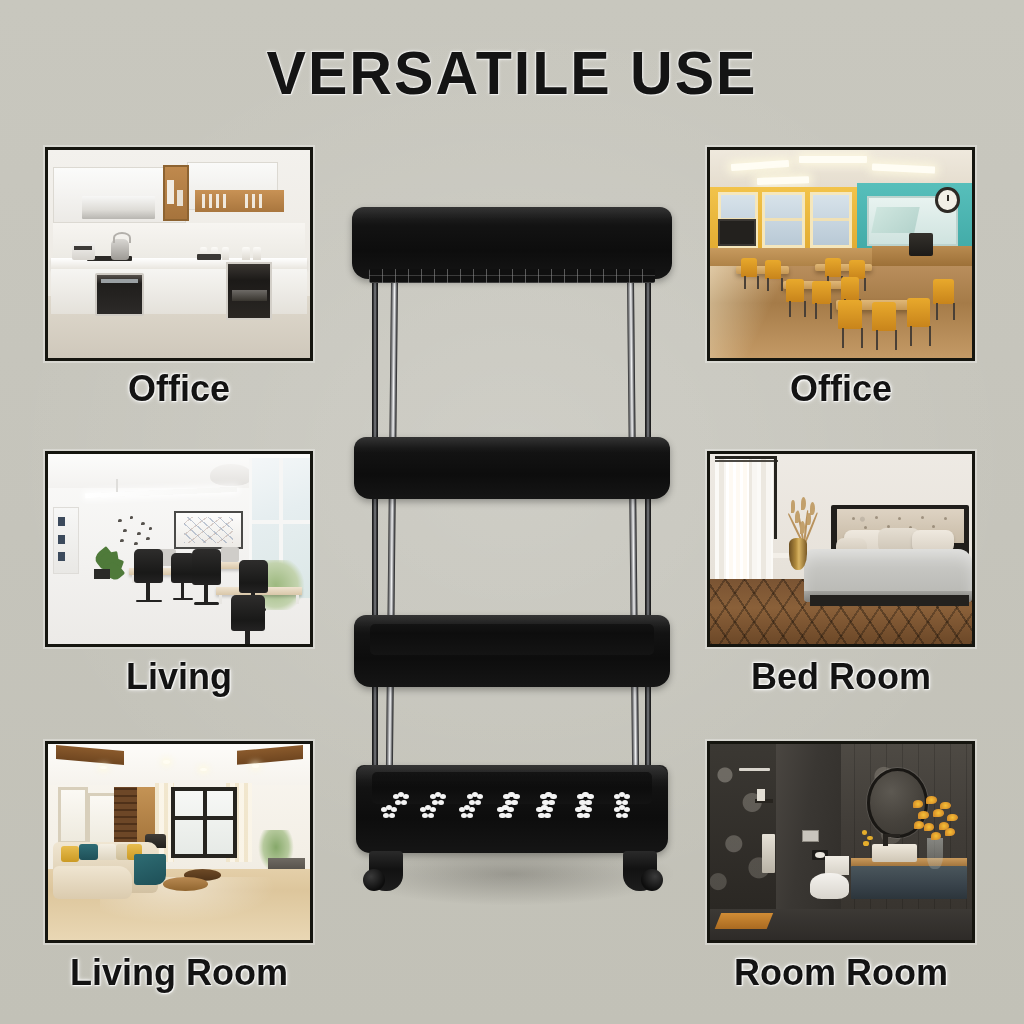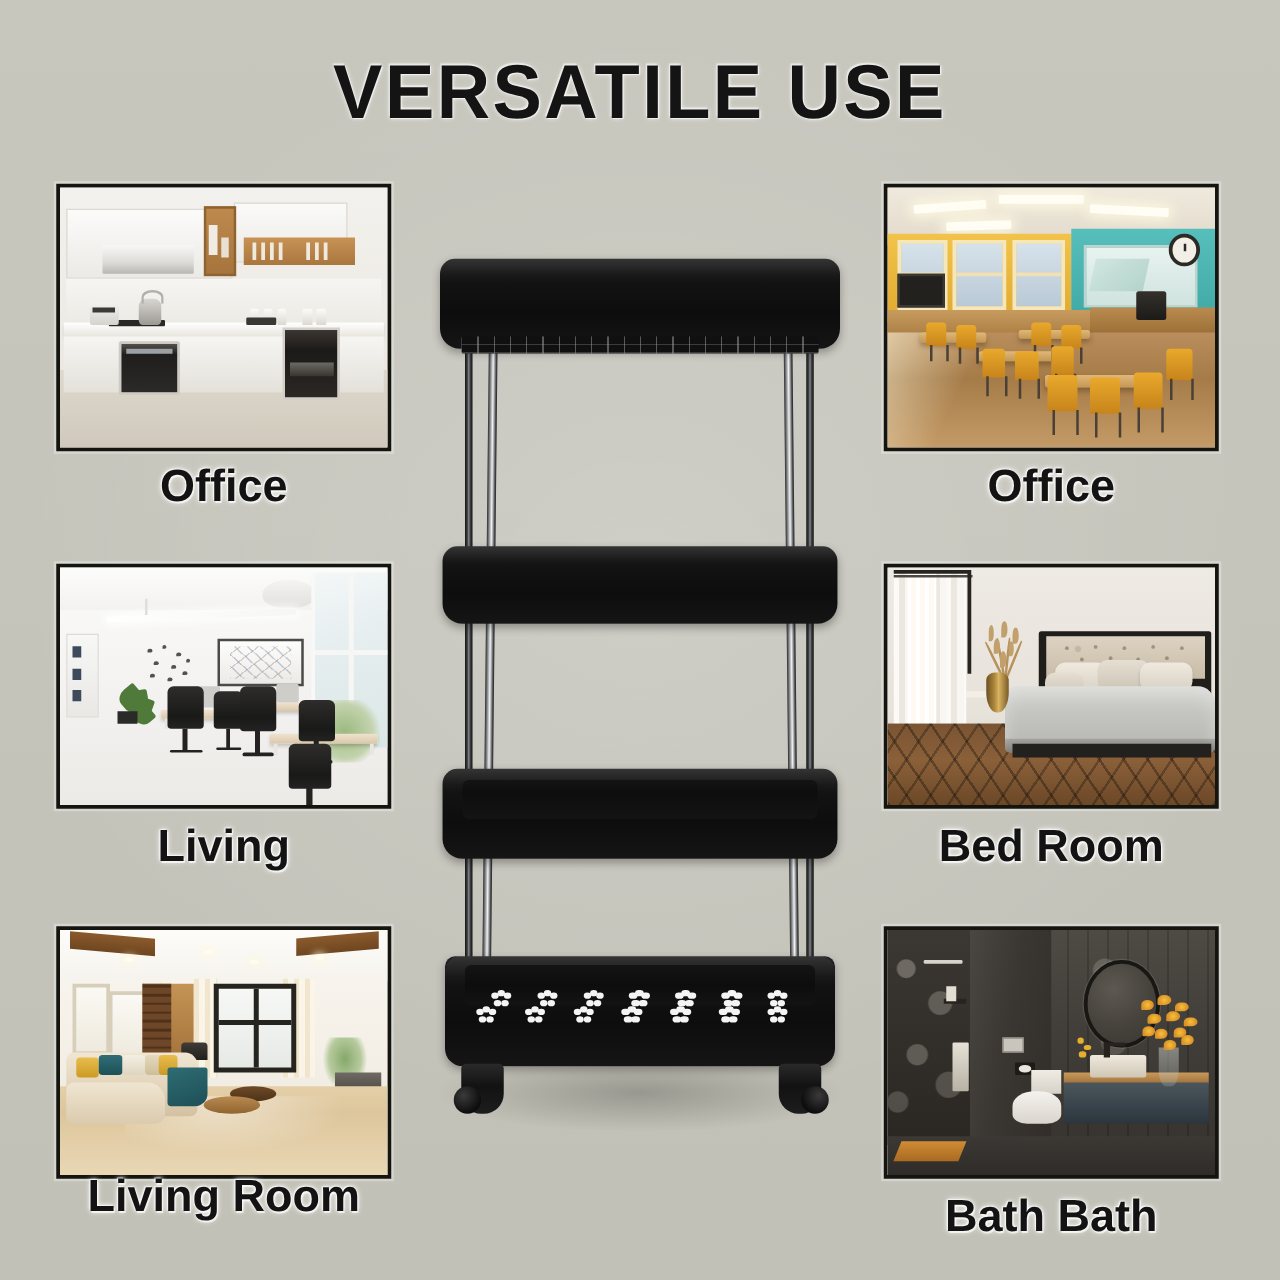--- a/index.html
+++ b/index.html
@@ -467,21 +467,21 @@
       <div class="l-cush" style="left:12%; top:51%; width:7%; background:linear-gradient(180deg,#2f6d75,#1f5058);"></div>
       <div class="l-cush" style="left:19%; top:51%; width:7%; background:linear-gradient(180deg,#f4efe3,#ded5c1);"></div>
       <div class="l-cush" style="left:26%; top:51%; width:7%; background:linear-gradient(180deg,#e5d9bd,#cdbe9a);"></div>
       <div class="l-cush" style="left:30%; top:51%; width:6%; background:linear-gradient(180deg,#e8bd4e,#cb9a24);"></div>
       <div class="l-chaise"></div>
       <div class="l-throw"></div>
       <div class="l-table2"></div>
       <div class="l-table"></div>
     </div>
   </div>
-  <div class="caption" style="top:196px;">Living Room</div>
+  <div class="caption" style="top:212px;">Living Room</div>
 </div>
 
 <div class="cell" style="left:707px; top:147px; width:268px; height:214px;">
   <div class="frame">
     <div class="photo">
       <div class="s-ceil"></div>
       <div class="s-light" style="left:8%; top:6%; width:22%; transform:rotate(-4deg);"></div>
       <div class="s-light" style="left:34%; top:3%; width:26%;"></div>
       <div class="s-light" style="left:62%; top:7%; width:24%; transform:rotate(3deg);"></div>
       <div class="s-light" style="left:18%; top:13%; width:20%; transform:rotate(-2deg);"></div>
@@ -602,21 +602,21 @@
           <i style="left:42%; top:26%"></i>
           <i style="left:66%; top:34%"></i>
         <i style="left:26%; top:52%"></i>
           <i style="left:52%; top:50%"></i>
           <i style="left:8%; top:48%"></i>
         <i style="left:38%; top:68%"></i>
           <i style="left:62%; top:60%"></i>
       </div>
     </div>
   </div>
-  <div class="caption" style="top:212px;">Bath Bath</div>
+  <div class="caption" style="top:212px;">Room Room</div>
 </div>
 
 <div id="cart" style="left:345px; top:195px; width:334px; height:705px;">
 
   <div class="cart-shadow" style="left:6px; top:648px; width:322px; height:62px;"></div>
 
   <div class="pole-dark" style="left:27px; top:72px; width:6px; height:590px;"></div>
   <div class="pole-dark" style="left:300px; top:72px; width:6px; height:590px;"></div>
 
   <div class="pole" style="left:43px; top:78px; width:7px; height:590px; transform:rotate(0.6deg);"></div>

